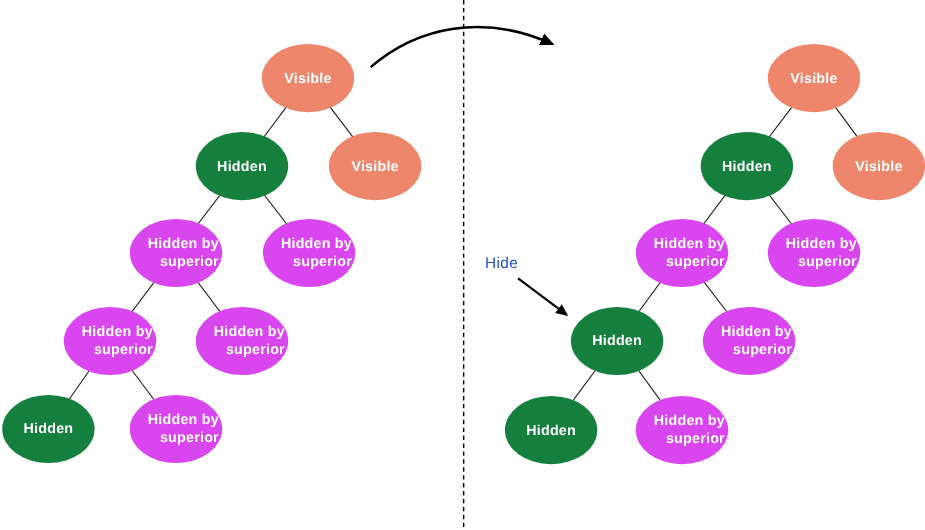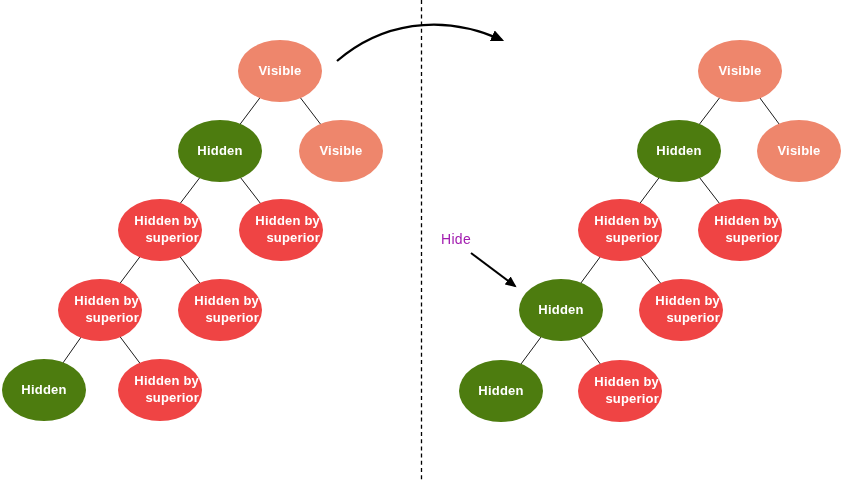--- a/index.html
+++ b/index.html
@@ -27,29 +27,29 @@
     text-align: right;
     color: #ffffff;
     font-size: 13px;
     font-weight: 700;
     letter-spacing: 0.2px;
     line-height: 1.28;
     padding: 0 3px;
     box-sizing: border-box;
   }
   .node.visible-node { background: #EE866C; }
-  .node.hidden-node { background: #4d7c0f; }
-  .node.hbs-node { background: #ef4444; }
+  .node.hidden-node { background: #15803d; }
+  .node.hbs-node { background: #d946ef; }
   .hide-label {
     position: absolute;
     left: 441px;
     top: 231px;
     font-size: 14px;
     font-weight: 500;
-    color: #a21caf;
+    color: #1d4ed8;
     letter-spacing: 0.3px;
   }
   .edge { stroke: #1c1c1c; stroke-width: 1; }
   .divider { stroke: #000000; stroke-width: 1.3; stroke-dasharray: 4 3.2; }
   .curve-arrow { stroke: #000000; stroke-width: 2.3; fill: none; }
   .hide-arrow { stroke: #000000; stroke-width: 2; fill: none; }
 </style>
 </head>
 <body>
 

